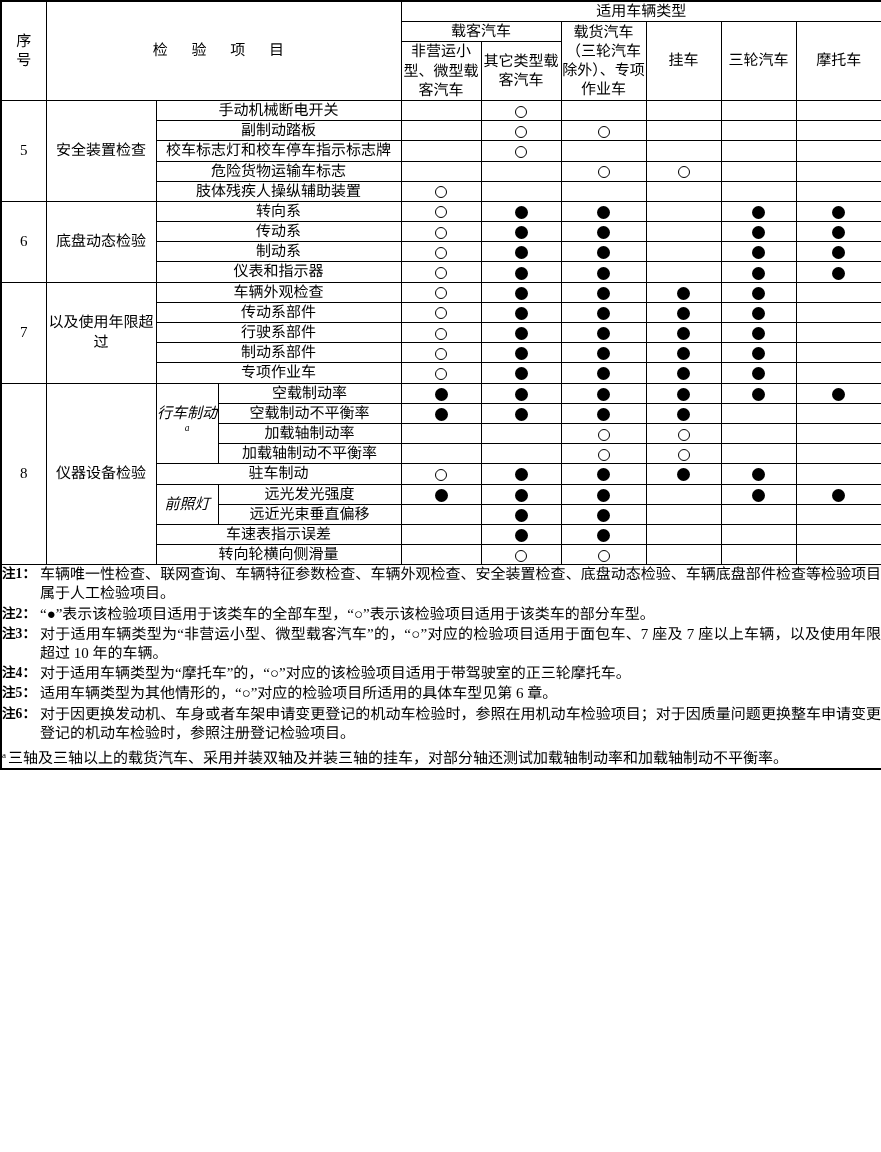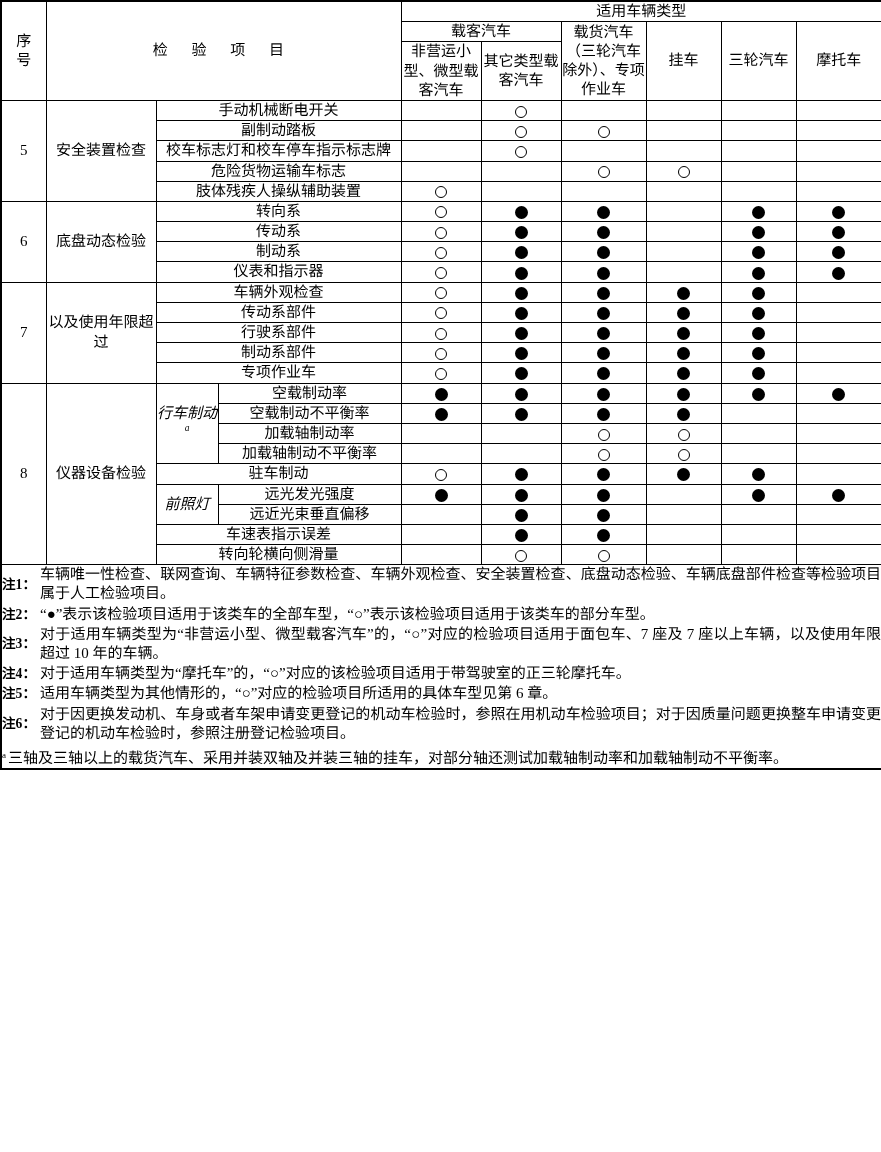--- a/index.html
+++ b/index.html
@@ -132,21 +132,21 @@
   }
   td.notes {
     text-align: left;
     padding: 8px 12px 10px 12px;
     font-size: 13.6px;
     line-height: 1.62;
     vertical-align: top;
   }
   .note-row {
     display: flex;
-    align-items: center;
+    align-items: flex-start;
     margin-bottom: 1px;
   }
   .note-key {
     font-weight: bold;
     white-space: nowrap;
     flex: 0 0 auto;
     padding-right: 4px;
     font-size: 13.6px;
   }
   .note-body {

